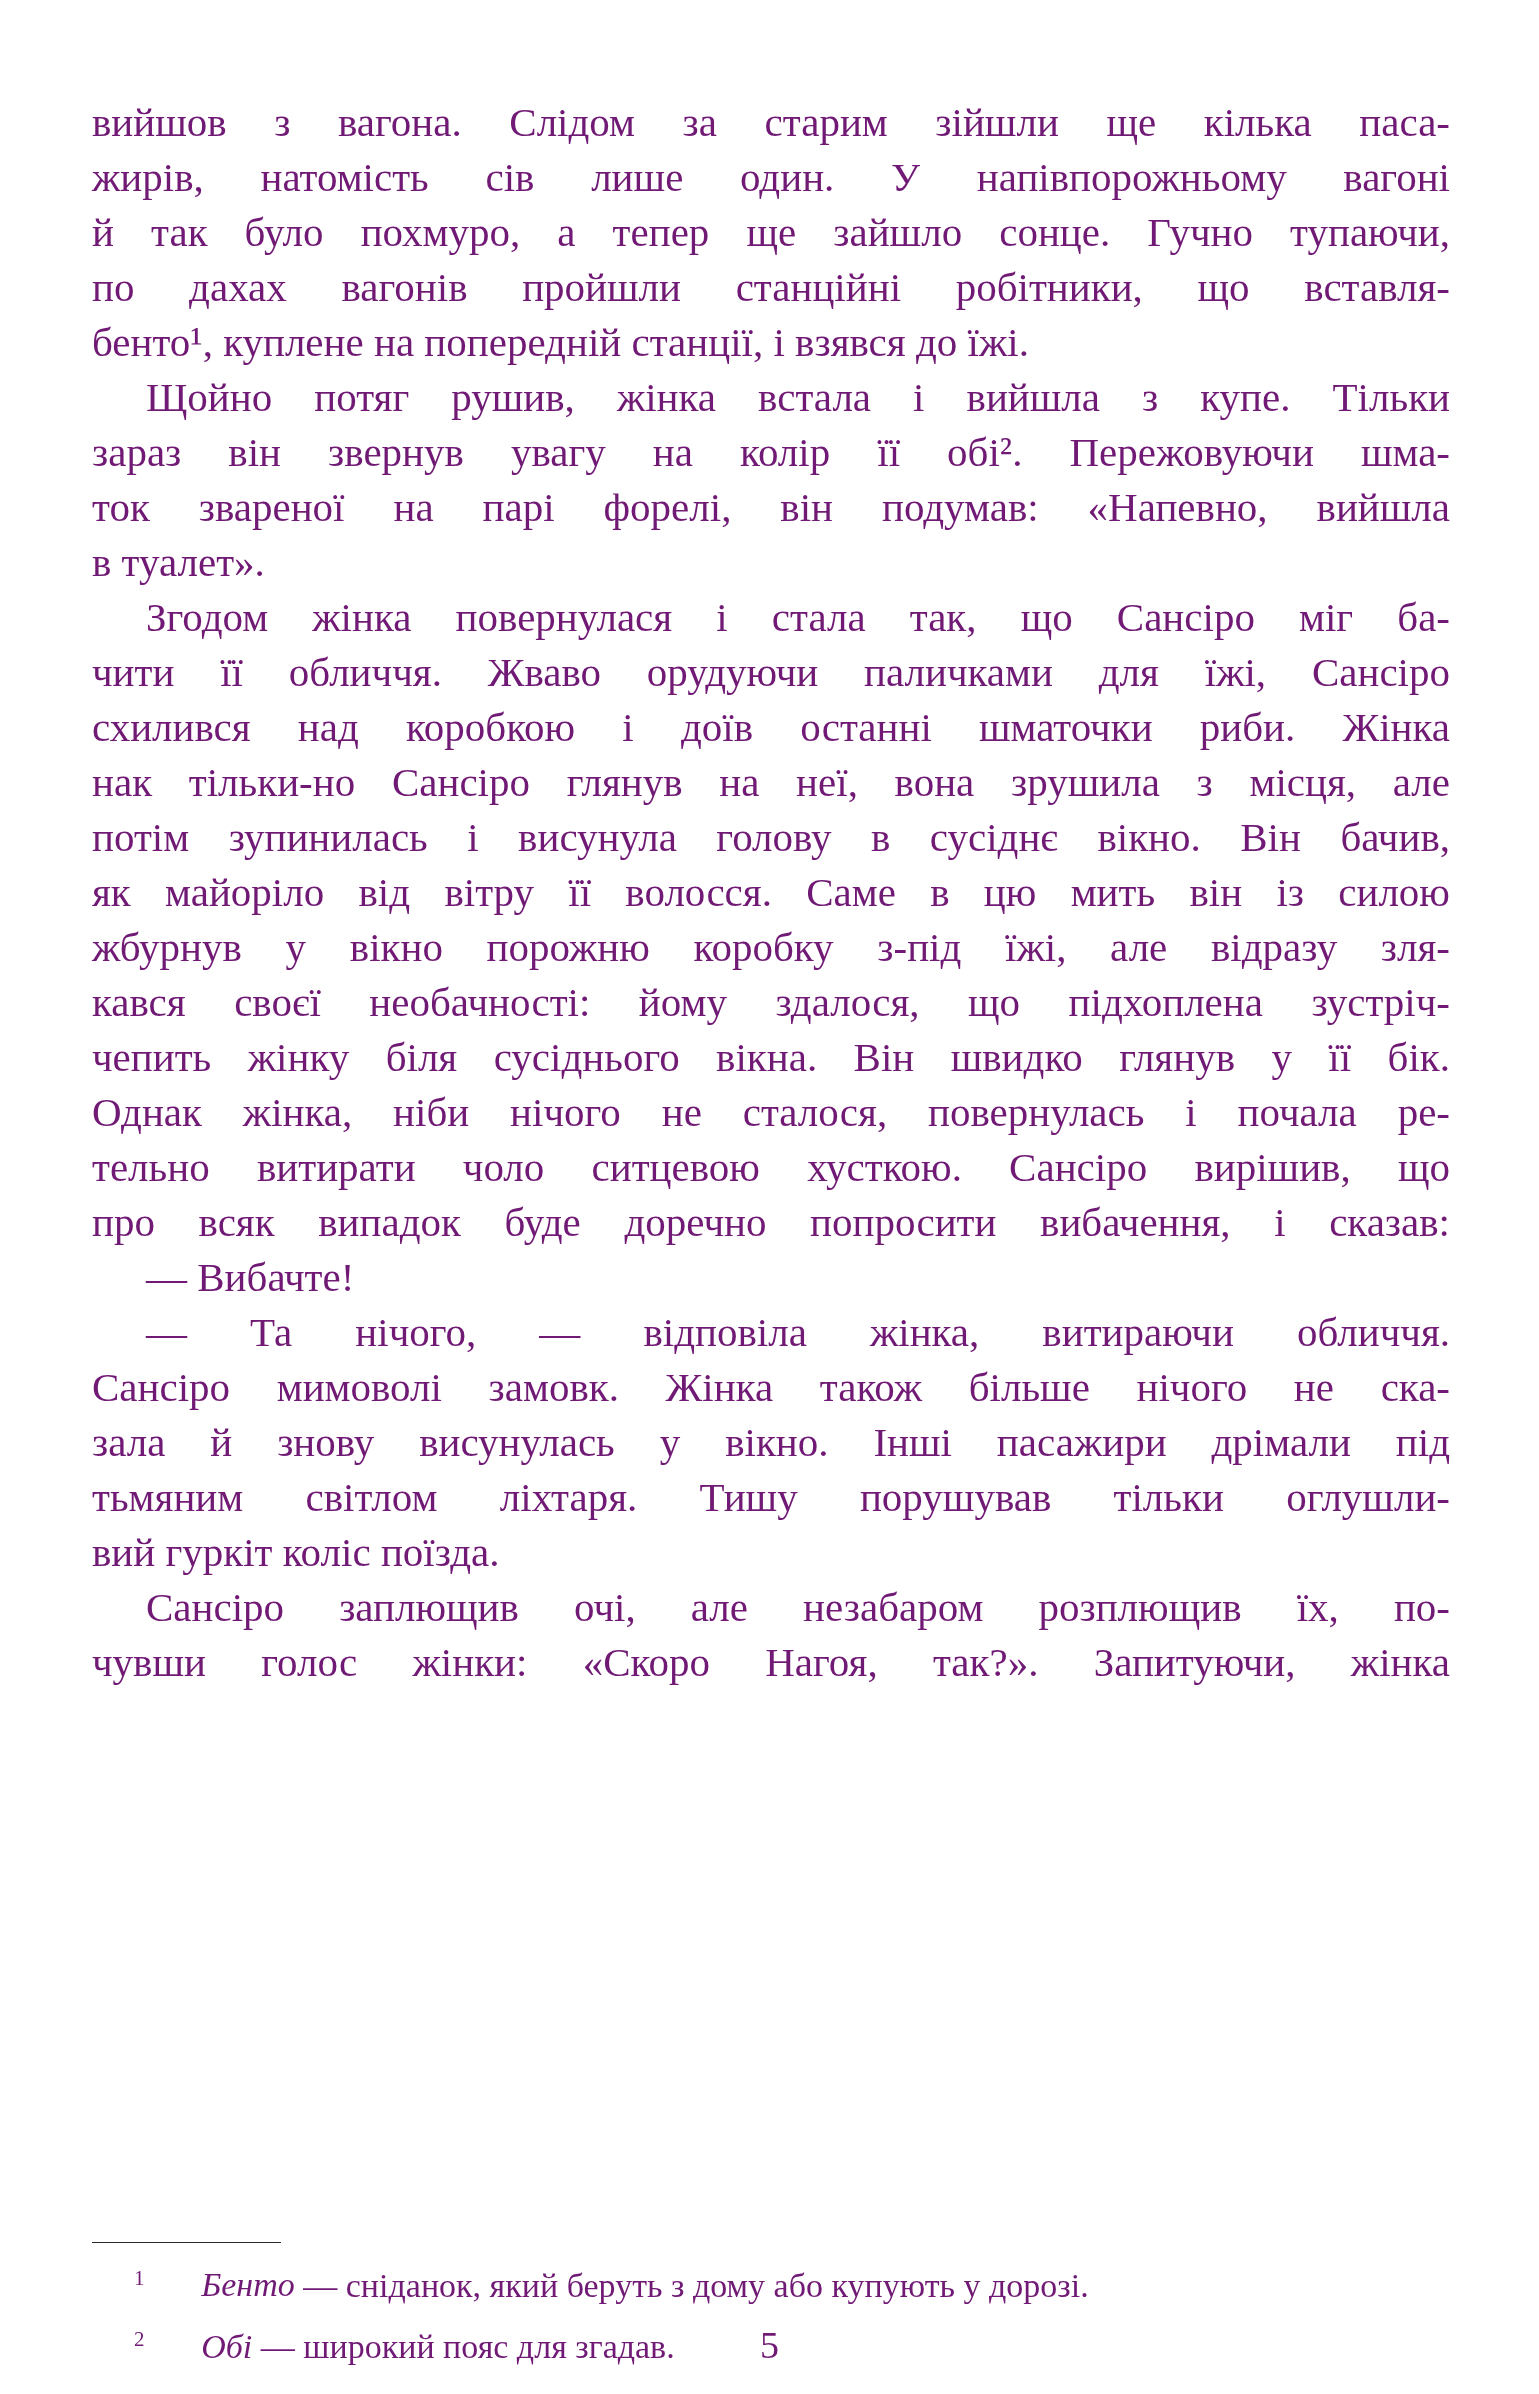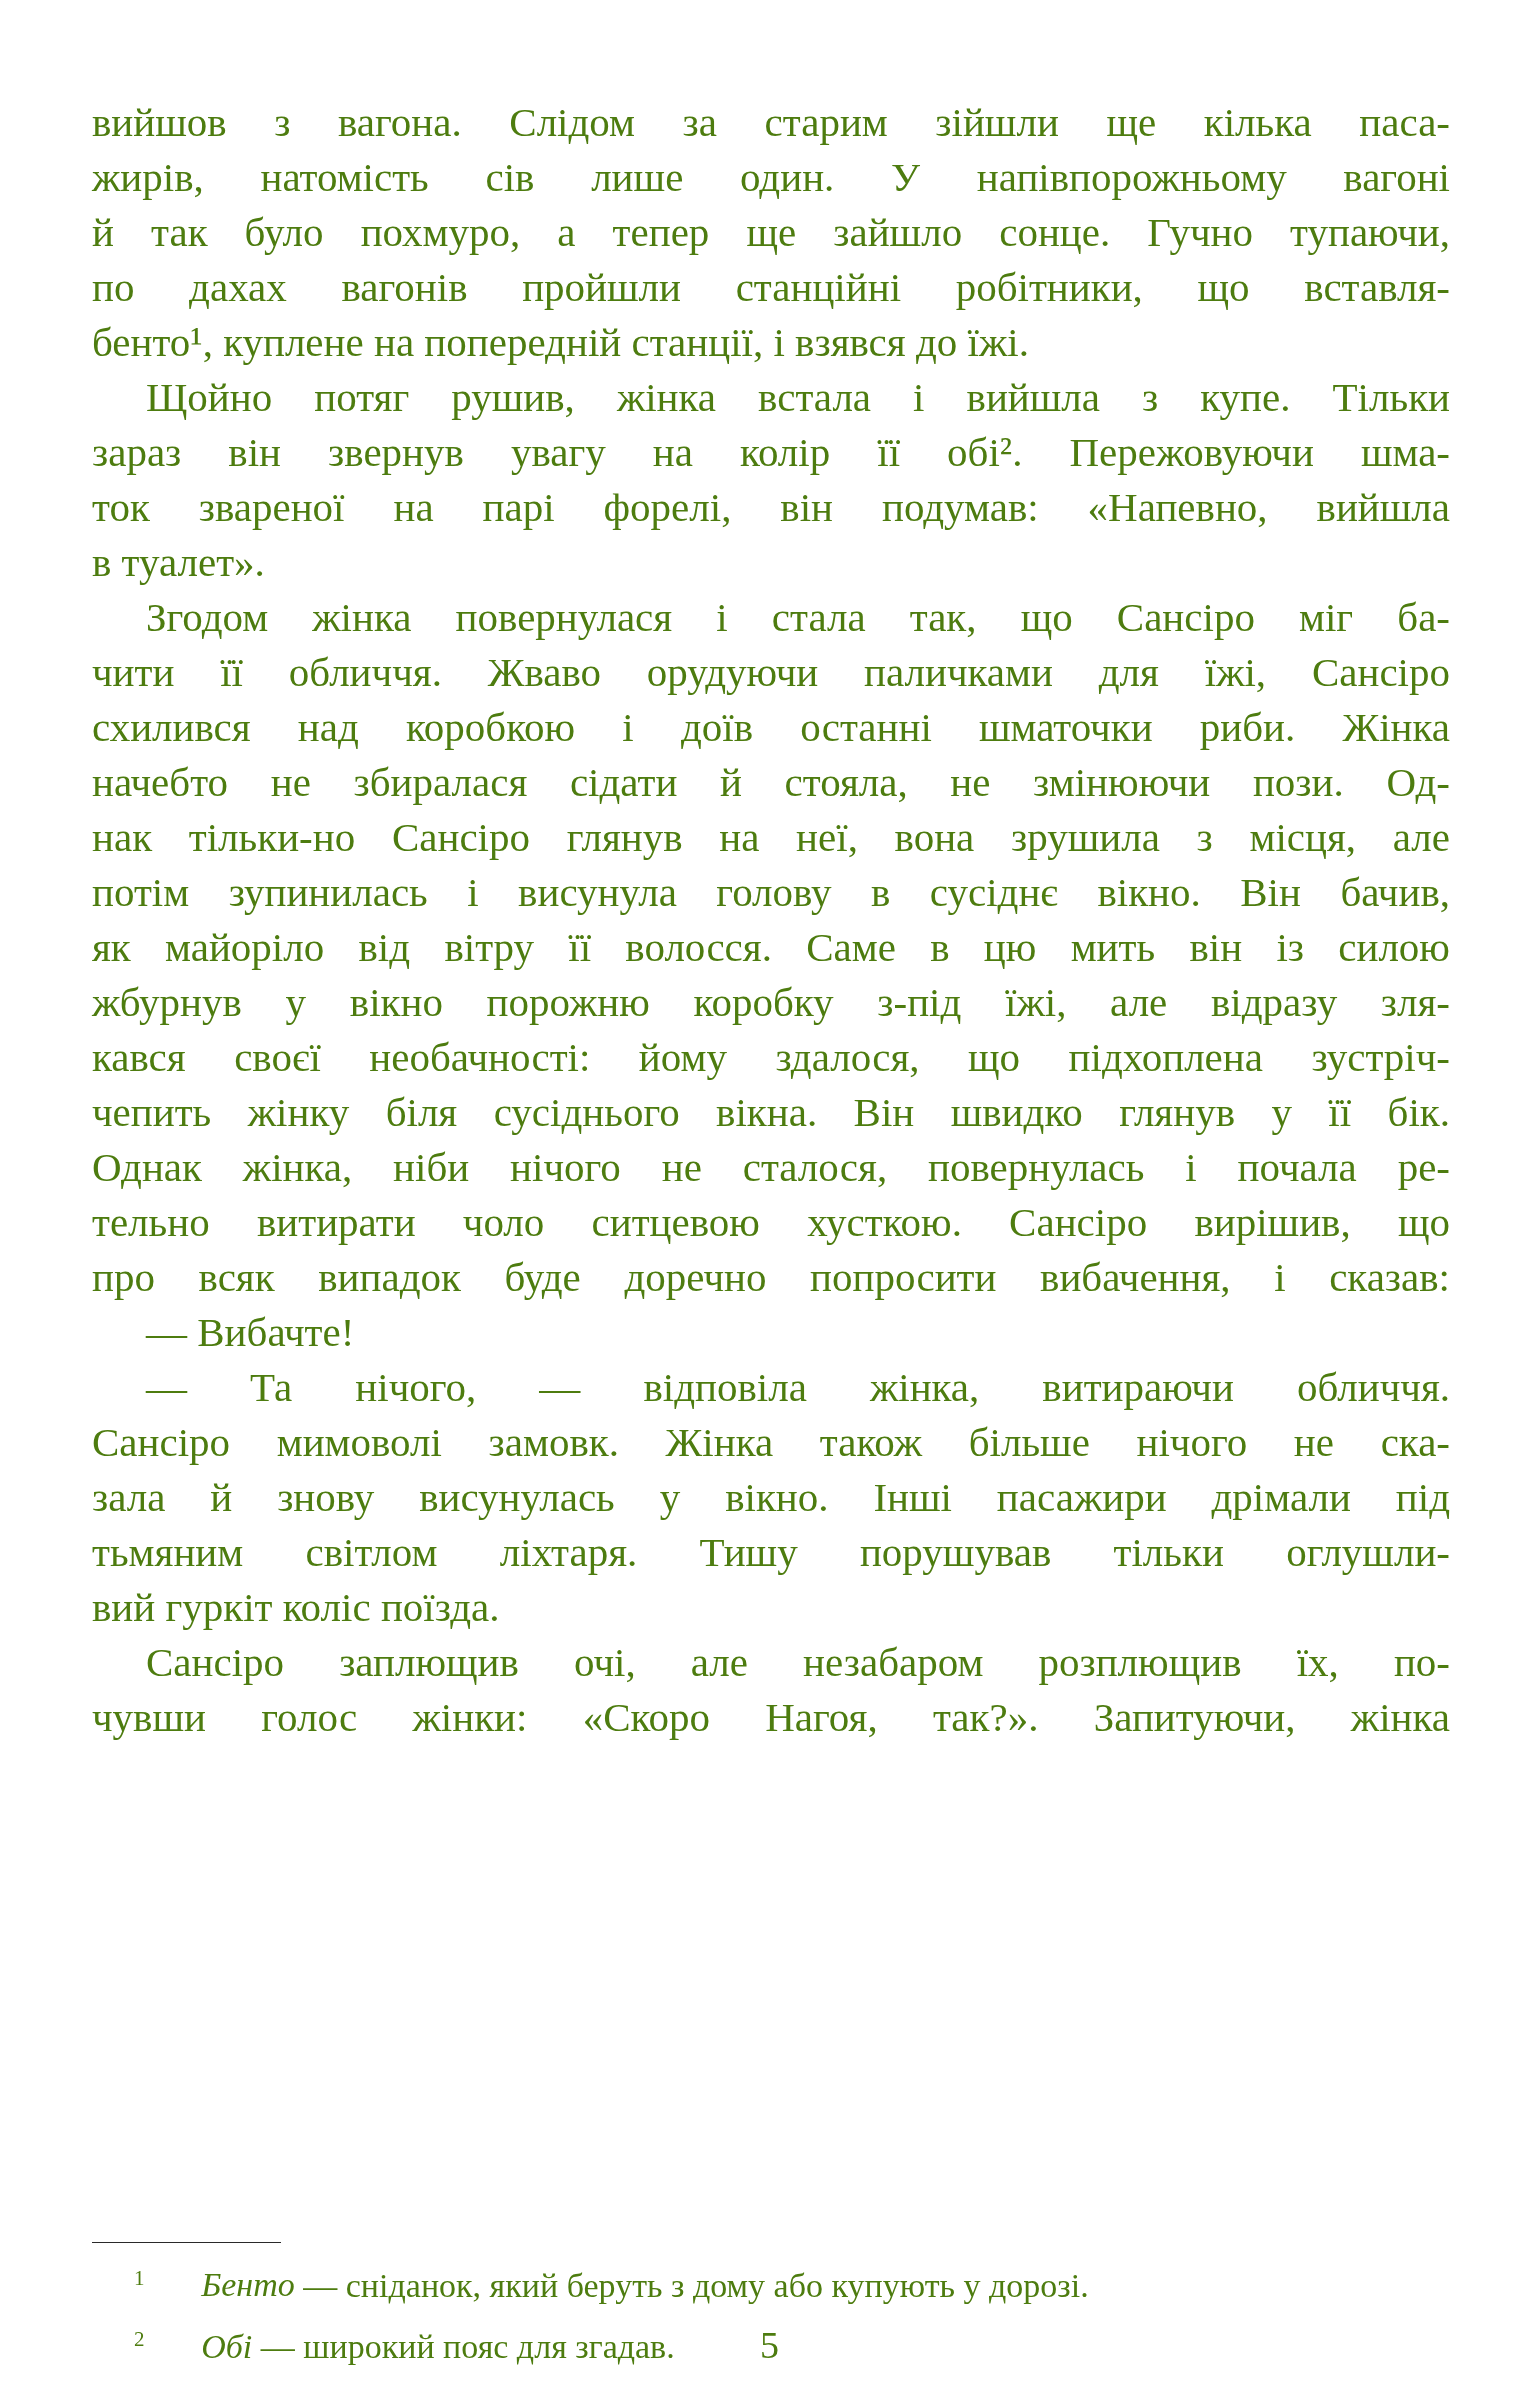--- a/index.html
+++ b/index.html
@@ -5,21 +5,21 @@
   html, body {
     margin: 0;
     padding: 0;
     background: #ffffff;
   }
   .book-page {
     position: relative;
     width: 1539px;
     height: 2394px;
     background: #ffffff;
-    color: #4d7c0f;
+    color: #701a75;
     font-family: "Liberation Serif", "DejaVu Serif", serif;
     overflow: hidden;
   }
   .text-block {
     position: absolute;
     left: 92px;
     top: 95px;
     width: 1358px;
   }
   .line {
@@ -80,21 +80,20 @@
     <div class="line">й так було похмуро, а тепер ще зайшло сонце. Гучно тупаючи,</div>
     <div class="line">по дахах вагонів пройшли станційні робітники, що вставля-</div>
     <div class="line short">бенто¹, куплене на попередній станції, і взявся до їжі.</div>
     <div class="line indent">Щойно потяг рушив, жінка встала і вийшла з купе. Тільки</div>
     <div class="line">зараз він звернув увагу на колір її обі². Пережовуючи шма-</div>
     <div class="line">ток звареної на парі форелі, він подумав: «Напевно, вийшла</div>
     <div class="line short">в туалет».</div>
     <div class="line indent">Згодом жінка повернулася і стала так, що Сансіро міг ба-</div>
     <div class="line">чити її обличчя. Жваво орудуючи паличками для їжі, Сансіро</div>
     <div class="line">схилився над коробкою і доїв останні шматочки риби. Жінка</div>
-    <div class="line">начебто не збиралася сідати й стояла, не змінюючи пози. Од-</div>
     <div class="line">нак тільки-но Сансіро глянув на неї, вона зрушила з місця, але</div>
     <div class="line">потім зупинилась і висунула голову в сусіднє вікно. Він бачив,</div>
     <div class="line">як майоріло від вітру її волосся. Саме в цю мить він із силою</div>
     <div class="line">жбурнув у вікно порожню коробку з-під їжі, але відразу зля-</div>
     <div class="line">кався своєї необачності: йому здалося, що підхоплена зустріч-</div>
     <div class="line">чепить жінку біля сусіднього вікна. Він швидко глянув у її бік.</div>
     <div class="line">Однак жінка, ніби нічого не сталося, повернулась і почала ре-</div>
     <div class="line">тельно витирати чоло ситцевою хусткою. Сансіро вирішив, що</div>
     <div class="line">про всяк випадок буде доречно попросити вибачення, і сказав:</div>
     <div class="line indent short">— Вибачте!</div>

